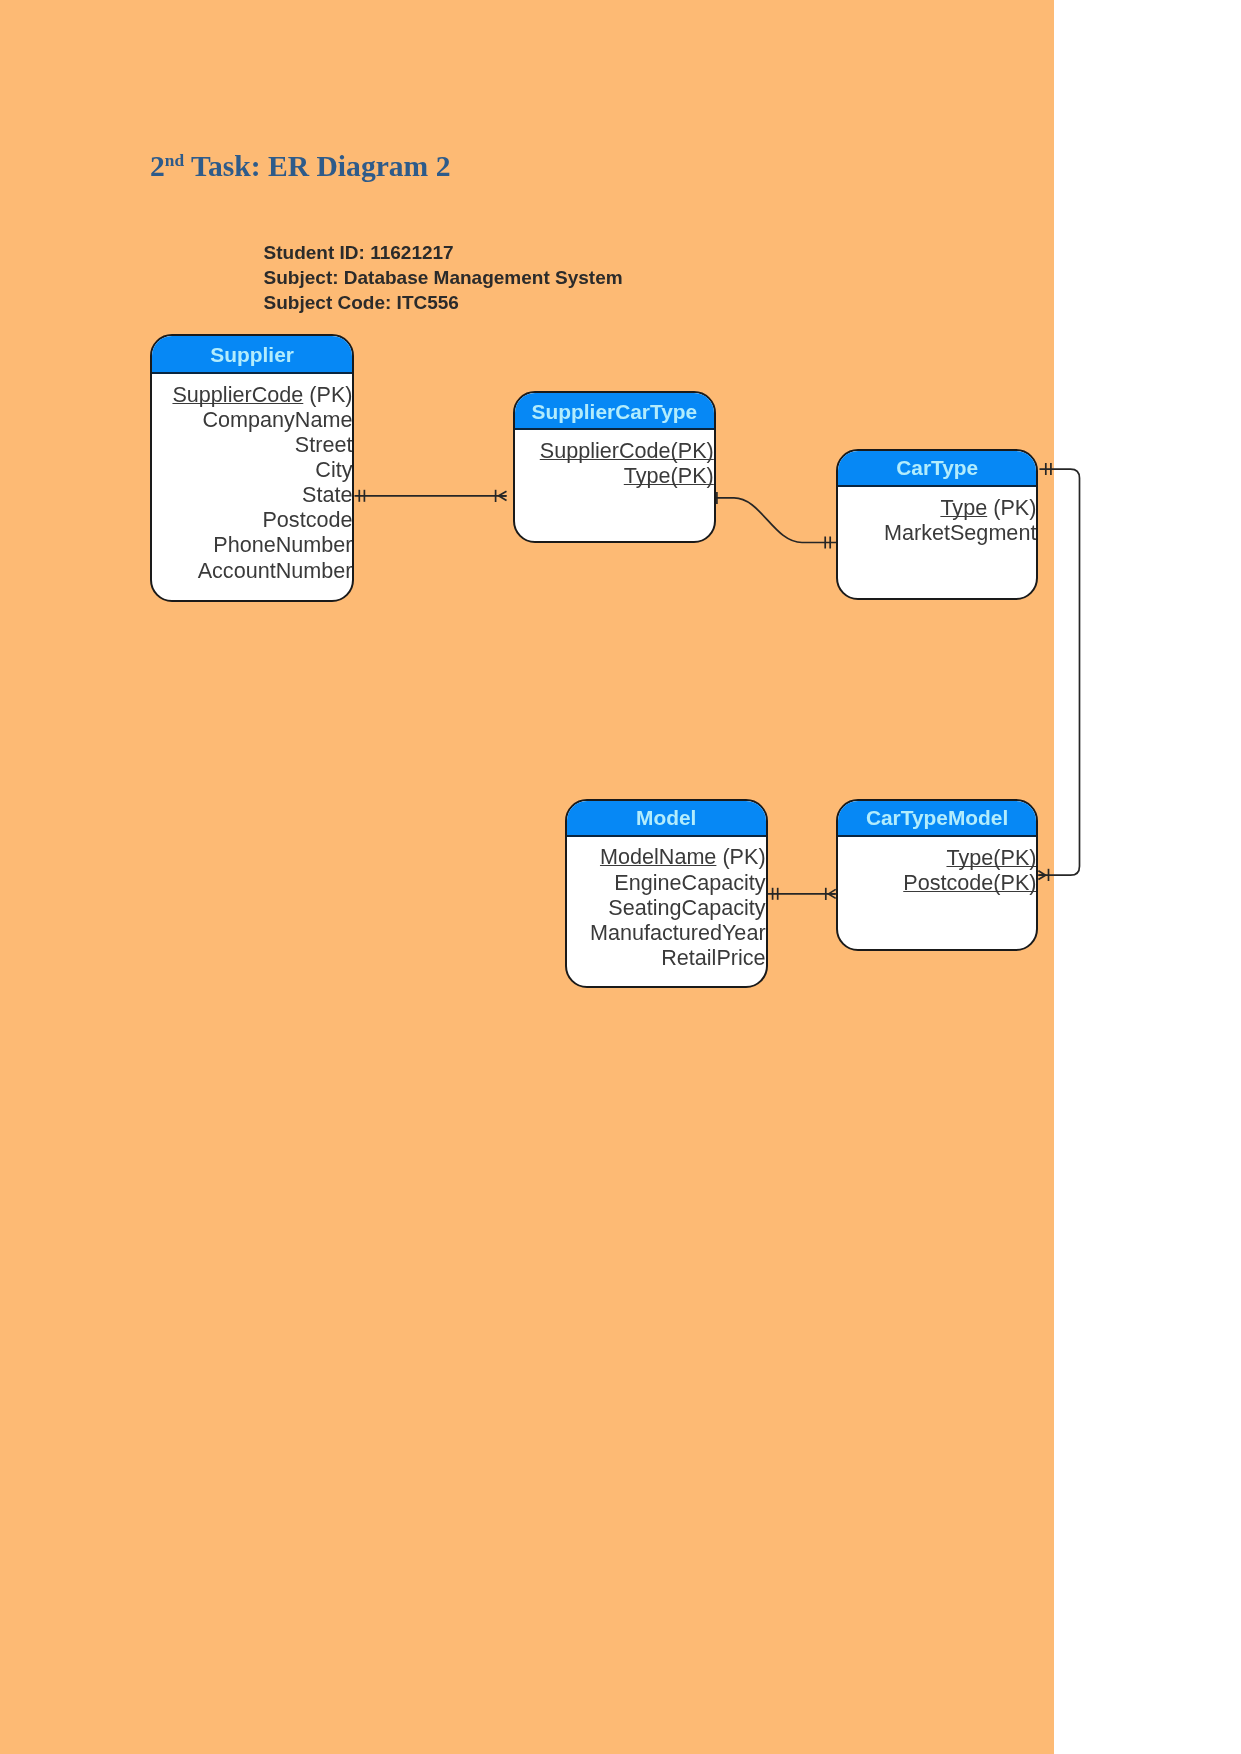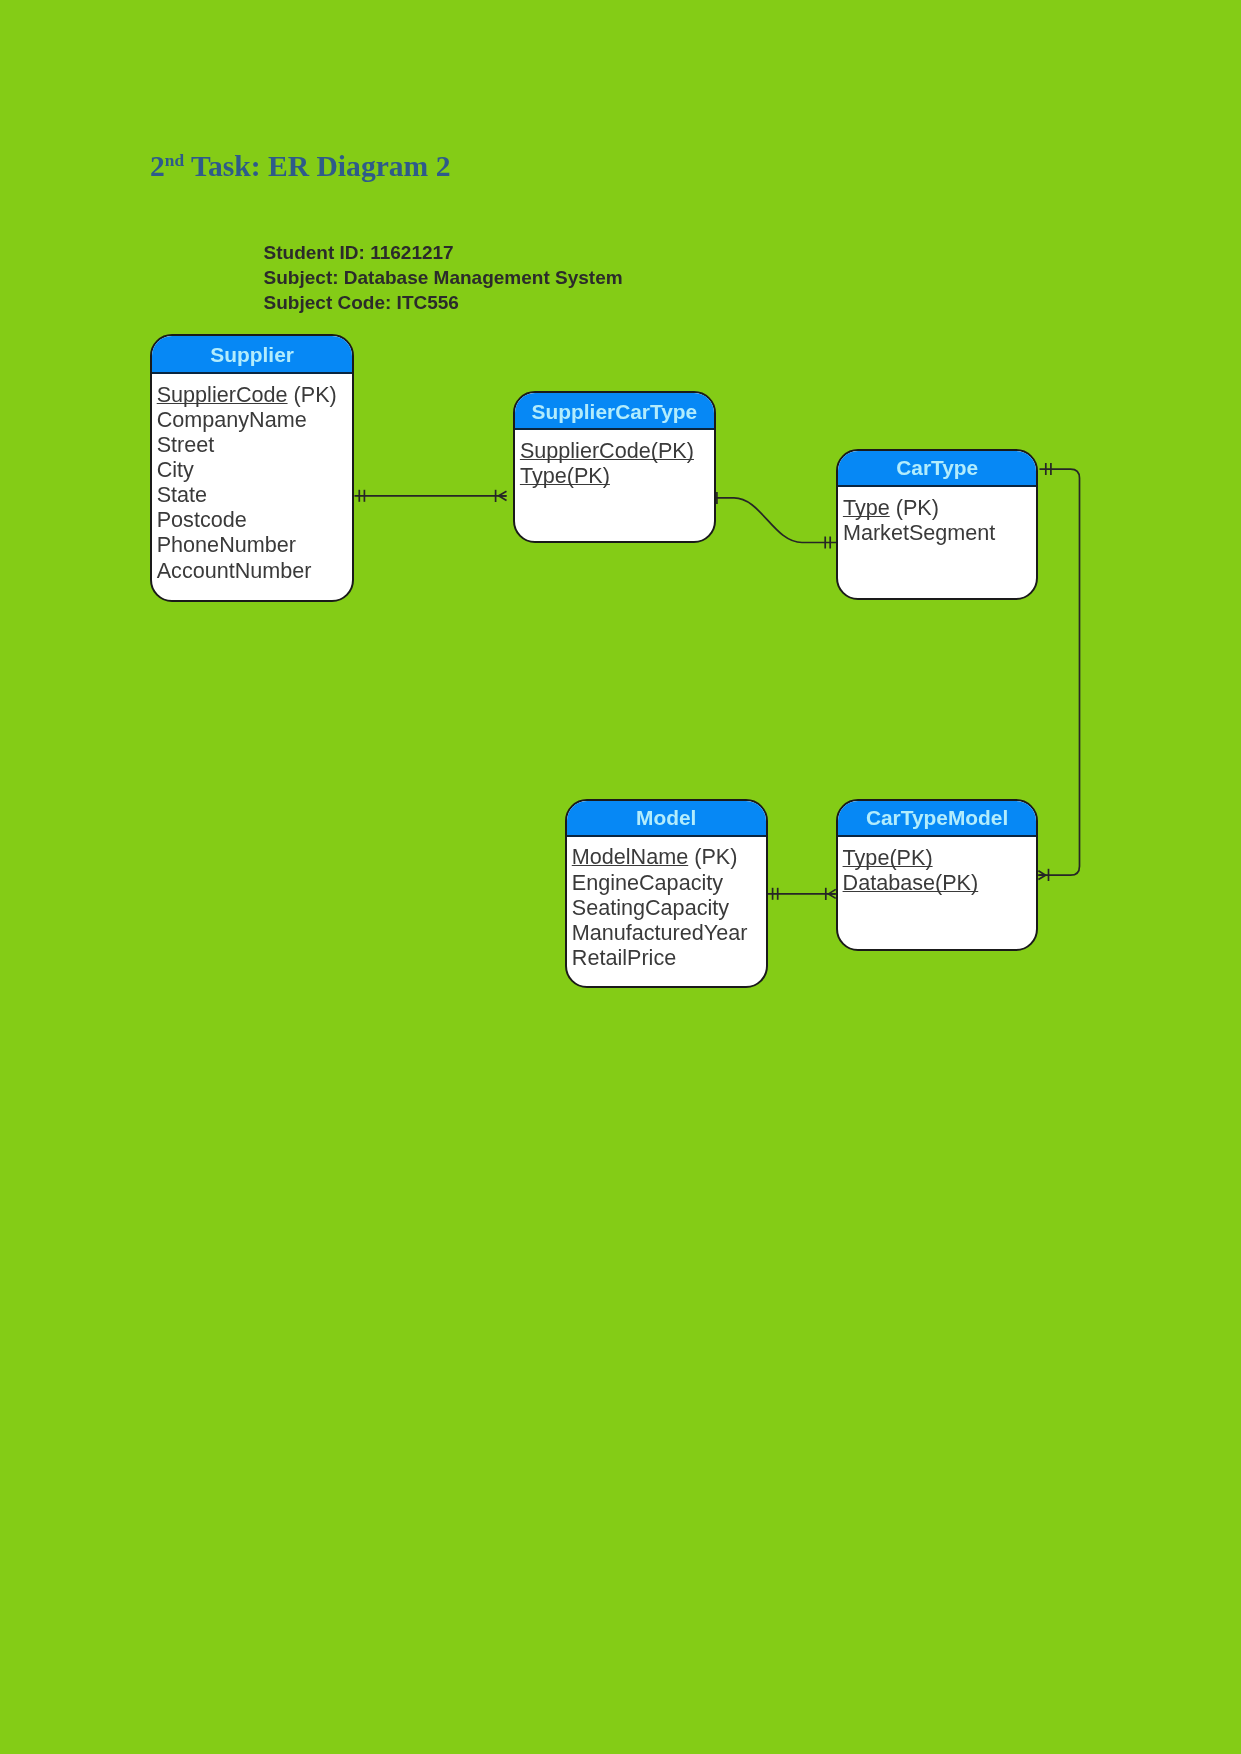--- a/index.html
+++ b/index.html
@@ -1,24 +1,24 @@
 <!DOCTYPE html>
 <html><head>
 <meta charset="utf-8">
 <title>ER Diagram 2</title>
 <style>
   html,body{margin:0;padding:0;}
   body{width:1241px;height:1754px;background:#ffffff;font-family:"Liberation Sans",sans-serif;position:relative;overflow:hidden;-webkit-font-smoothing:antialiased;}
-  #page{position:absolute;left:0;top:0;width:1241px;height:1754px;background:#84cc16;}
+  #page{position:absolute;left:0;top:0;width:1054px;height:1754px;background:#fdba74;}
   .doc-title{position:absolute;left:150px;top:149.4px;font-family:"Liberation Serif",serif;font-weight:bold;font-size:29.6px;color:#2e5b8a;white-space:nowrap;line-height:34px;}
   .doc-title sup{font-size:0.586em;vertical-align:baseline;position:relative;top:-10.3px;line-height:0;}
   .meta{position:absolute;font-family:"Liberation Sans",sans-serif;font-weight:bold;font-size:19px;color:#2b2b2b;white-space:nowrap;line-height:18px;}
   .entity{position:absolute;box-sizing:border-box;border:2.3px solid #1a1a1a;border-radius:22px;background:#ffffff;overflow:hidden;}
   .hdr{box-sizing:border-box;background:#0688f5;color:#b2ecfc;font-weight:bold;font-size:20.9px;text-align:center;border-bottom:2.6px solid #0a2640;}
-  .attrs{box-sizing:border-box;padding-left:4.9px;padding-top:7.8px;font-size:21.6px;color:#3a3a3a;}
+  .attrs{box-sizing:border-box;padding-left:4.9px;padding-top:7.8px;font-size:21.6px;color:#3a3a3a;text-align:right;}
   .attrs div{white-space:nowrap;height:25.1px;line-height:25.1px;}
   .u{text-decoration:underline;text-underline-offset:1.2px;text-decoration-thickness:1.4px;text-decoration-skip-ink:none;}
   svg.links{position:absolute;left:0;top:0;width:1241px;height:1754px;pointer-events:none;}
 </style>
 </head>
 <body>
 
 <div id="page">
   <div class="doc-title"><span>2</span><sup>nd</sup><span> Task: ER Diagram 2</span></div>
 
@@ -108,16 +108,16 @@
     <div class="hdr" style="height:36.6px;line-height:33.6px;">CarType</div>
     <div class="attrs">
         <div><span class="u">Type</span><span> (PK)</span></div>
         <div><span>MarketSegment</span></div>
       </div>
   </div>
   <div class="entity" id="e-cartypemodel" style="left:835.7px;top:799.4px;width:202.8px;height:151.5px;">
     <div class="hdr" style="height:35.5px;line-height:33.8px;text-align:center;">CarTypeModel</div>
     <div class="attrs">
         <div><span class="u">Type(PK)</span></div>
-        <div><span class="u">Database(PK)</span></div>
+        <div><span class="u">Postcode(PK)</span></div>
       </div>
   </div>
 </div>
 
 </body></html>

